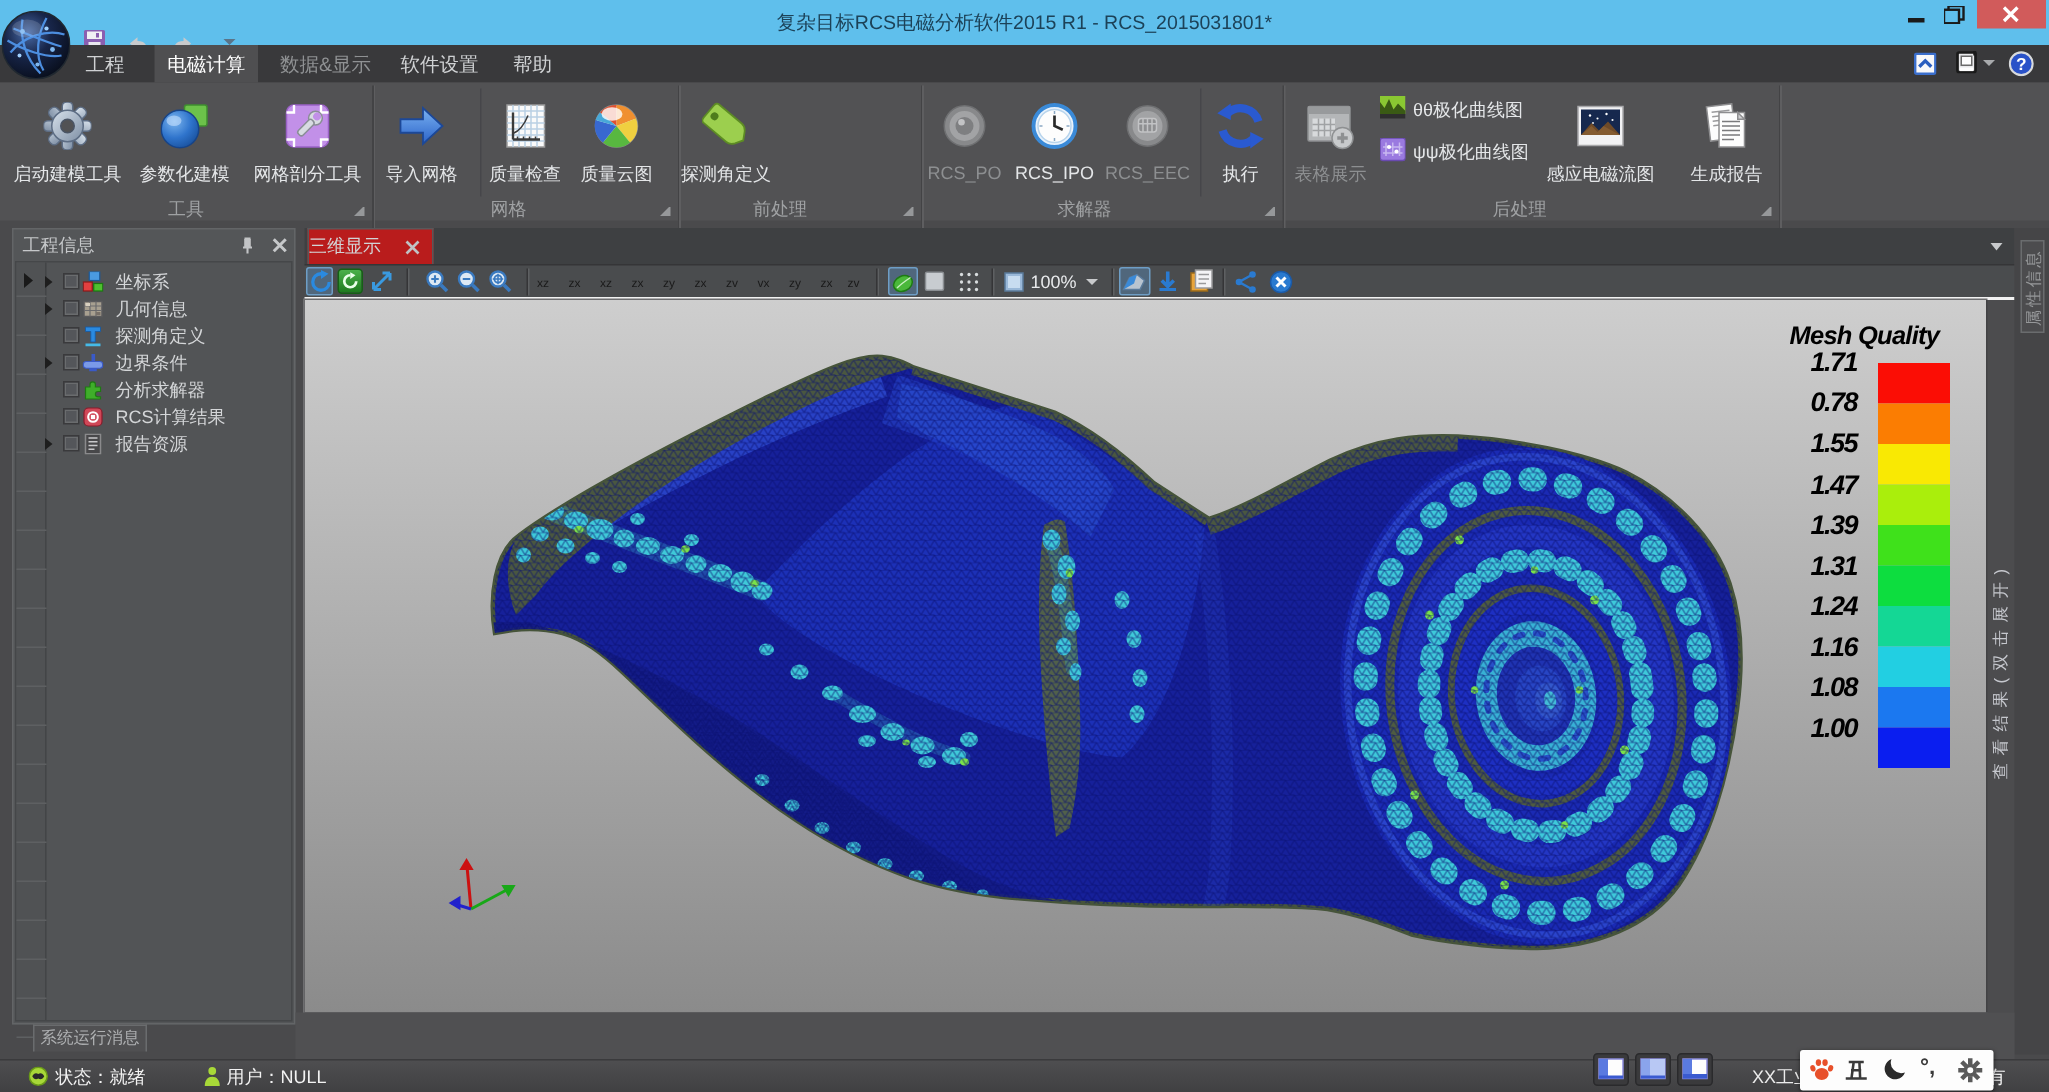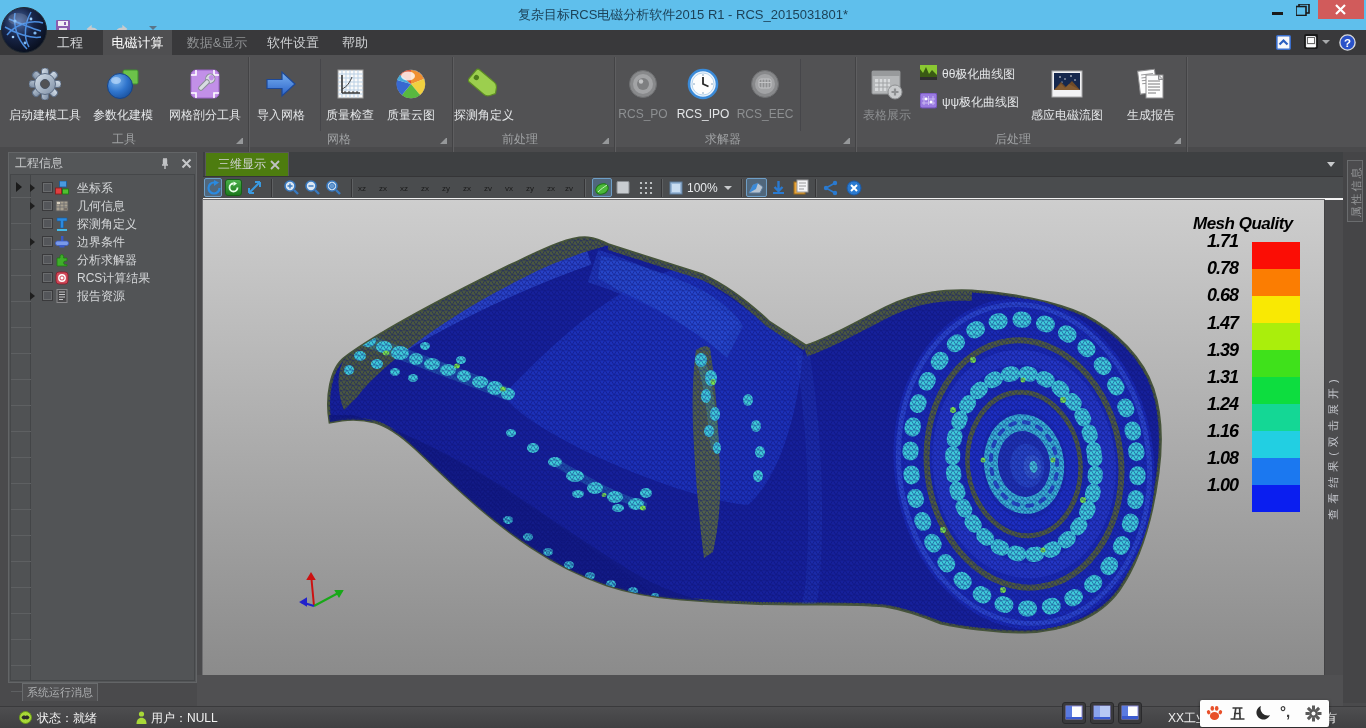--- a/index.html
+++ b/index.html
@@ -16,21 +16,21 @@
 .gcorner{position:absolute;top:81px;width:7px;height:7px}
 #leftpanel{left:8px;top:152px;width:189px;height:531px;background:#545658;border:1px solid #636567}
 #lph{position:absolute;left:0;top:0;width:100%;height:20px;font-size:12px;color:#c6c8ca;line-height:20px;padding-left:6px}
 #lpbody{position:absolute;left:1px;top:21px;width:185px;height:507px;background:#525456;border:1px solid #454749}
 #rowcol{position:absolute;left:0;top:0;width:20px;height:100%;background:#505254;border-right:1px solid #434547}
 .rc{position:absolute;left:0;width:20px;height:26px;border-bottom:1px solid #5e6062}
 .trow{position:absolute;left:21px;height:18px;width:160px;font-size:12px;color:#d4d6d8;line-height:18px}
 .exp{position:absolute;width:0;height:0;border-left:5px solid #1e1e1e;border-top:4px solid transparent;border-bottom:4px solid transparent}
 .cb{position:absolute;width:11px;height:11px;background:#54565a;border:1px solid #3a3a3c;box-shadow:inset 0 0 0 1px #6a6c6e}
 #tabbar{left:203px;top:152px;width:1140px;height:24px;background:#3e4042}
-#vtab{position:absolute;left:2px;top:0;width:84px;height:24px;background:#4d7c0f;border:1px solid #58585a;border-bottom:none;color:#d2d4d6;font-size:12px;line-height:23px;padding-left:12px}
+#vtab{position:absolute;left:2px;top:0;width:84px;height:24px;background:#b91c1c;border:1px solid #58585a;border-bottom:none;color:#d2d4d6;font-size:12px;line-height:23px;}
 #toolbar{left:203px;top:176px;width:1140px;height:22px;background:#4a4c4e;border-top:1px solid #353537}
 .tsep{position:absolute;top:2px;width:1px;height:18px;background:#353537;box-shadow:1px 0 0 #5e6062}
 .tbox{position:absolute;top:1px;height:19px;border:1px solid #6e9ec6;background:#50677c;border-radius:2px}
 #whitestrip{left:203px;top:198px;width:1140px;height:2px;background:#f2f2f2}
 #canvas{left:203px;top:200px;width:1121px;height:475px;outline:1px solid #6e6e70}
 #stripA{left:1324px;top:200px;width:19px;height:475px;background:#4c4c4e;border-left:1px solid #424244}
 #stripB{left:1343px;top:152px;width:23px;height:551px;background:#454547}
 #belowcanvas{left:197px;top:675px;width:1146px;height:31px;background:#505052}
 #sysmsg{left:22px;top:683px;width:76px;height:18px;background:#505052;border:1px solid #6a6c6e;border-bottom:none;font-size:11px;color:#aeb0b2;line-height:17px;text-align:center}
 #statusbar{left:0;top:706px;width:1366px;height:22px;background:linear-gradient(#4e4e50,#404042);border-top:1px solid #3a3a3c}
@@ -204,20 +204,28 @@
         <path d="M16 9 L16 16 L21.5 18.5" stroke="#2a2a2a" stroke-width="1.8" fill="none"></path>
       </svg><div class="rlb">RCS_IPO</div></div>
  <div class="rbtn gray" style="left:727px"><svg class="ric" viewBox="0 0 32 32">
         <circle cx="16" cy="16" r="13.5" fill="#88898b" stroke="#6e6f71"></circle>
         <circle cx="16" cy="16" r="10" fill="#a2a3a5"></circle>
         <rect x="10" y="11" width="12" height="9" rx="2" fill="#8e8f91" stroke="#c2c3c5"></rect>
         <g stroke="#c2c3c5" stroke-width="1">
           <path d="M13 11v9M16 11v9M19 11v9M10 14.5h12"></path>
         </g>
       </svg><div class="rlb">RCS_EEC</div></div>
+ <div class="rbtn" style="left:789px"><svg class="ric" viewBox="0 0 32 32">
+        <g fill="none" stroke="#2a5ad0" stroke-width="5.5">
+          <path d="M28 13 A12.5 12.5 0 0 0 7 8"></path>
+          <path d="M4 19 A12.5 12.5 0 0 0 25 24"></path>
+        </g>
+        <path d="M9.5 1 L9.5 12 L0.5 7.5 Z" fill="#2a5ad0"></path>
+        <path d="M22.5 31 L22.5 20 L31.5 24.5 Z" fill="#2a5ad0"></path>
+      </svg><div class="rlb">执行</div></div>
  <div class="rbtn gray" style="left:849px"><svg class="ric" viewBox="0 0 32 32">
         <rect x="1" y="3" width="28" height="23" rx="1" fill="#b4b6b8" stroke="#8e9092"></rect>
         <rect x="1" y="3" width="28" height="5" fill="#989a9c"></rect>
         <rect x="4" y="11" width="15" height="12" fill="#d8dadc"></rect>
         <path d="M8 11v12M12 11v12M16 11v12M4 15h15M4 19h15" stroke="#a0a2a4" stroke-width="1"></path>
         <circle cx="24" cy="24" r="7" fill="#c8cacc" stroke="#8e9092"></circle>
         <path d="M24 20.5v7M20.5 24h7" stroke="#8e9092" stroke-width="2.2"></path>
       </svg><div class="rlb">表格展示</div></div>
  <div class="ab" style="left:920px;top:9px;width:130px;height:18px"><svg width="17" height="16" viewBox="0 0 17 16" style="vertical-align:-3px">
         <rect x="0" y="0" width="17" height="12" fill="#8ac832"></rect>
@@ -636,21 +644,21 @@
     </svg></div>
 <div class="ab" style="left:1118px;top:702px;width:24px;height:22px;background:#3a3a3c;border:1px solid #2a2a2c;border-radius:3px"><svg width="18" height="16" viewBox="0 0 18 16" style="margin:2px">
       <rect x="1" y="1" width="16" height="13" fill="#fdfdfd" stroke="#8a8adc"></rect>
       <rect x="1" y="1" width="6" height="13" fill="#5a7ae0"></rect>
       <rect x="1" y="11" width="16" height="3" fill="#3a5ad0"></rect>
     </svg></div>
 <div class="ab" id="legend">
  <div class="ab" style="left:38px;top:1px;font-size:17px;letter-spacing:-0.5px">Mesh Quality</div>
  <div class="lgv" style="left:3px;top:18px">1.71</div>
     <div class="lgv" style="left:3px;top:45px">0.78</div>
-    <div class="lgv" style="left:3px;top:72px">0.68</div>
+    <div class="lgv" style="left:3px;top:72px">1.55</div>
     <div class="lgv" style="left:3px;top:100px">1.47</div>
     <div class="lgv" style="left:3px;top:127px">1.39</div>
     <div class="lgv" style="left:3px;top:154px">1.31</div>
     <div class="lgv" style="left:3px;top:181px">1.24</div>
     <div class="lgv" style="left:3px;top:208px">1.16</div>
     <div class="lgv" style="left:3px;top:235px">1.08</div>
     <div class="lgv" style="left:3px;top:262px">1.00</div>
  <div class="lgc" style="top:29px;background:#fb0d05"></div>
     <div class="lgc" style="top:56px;background:#fb7d02"></div>
     <div class="lgc" style="top:83px;background:#f9e903"></div>

